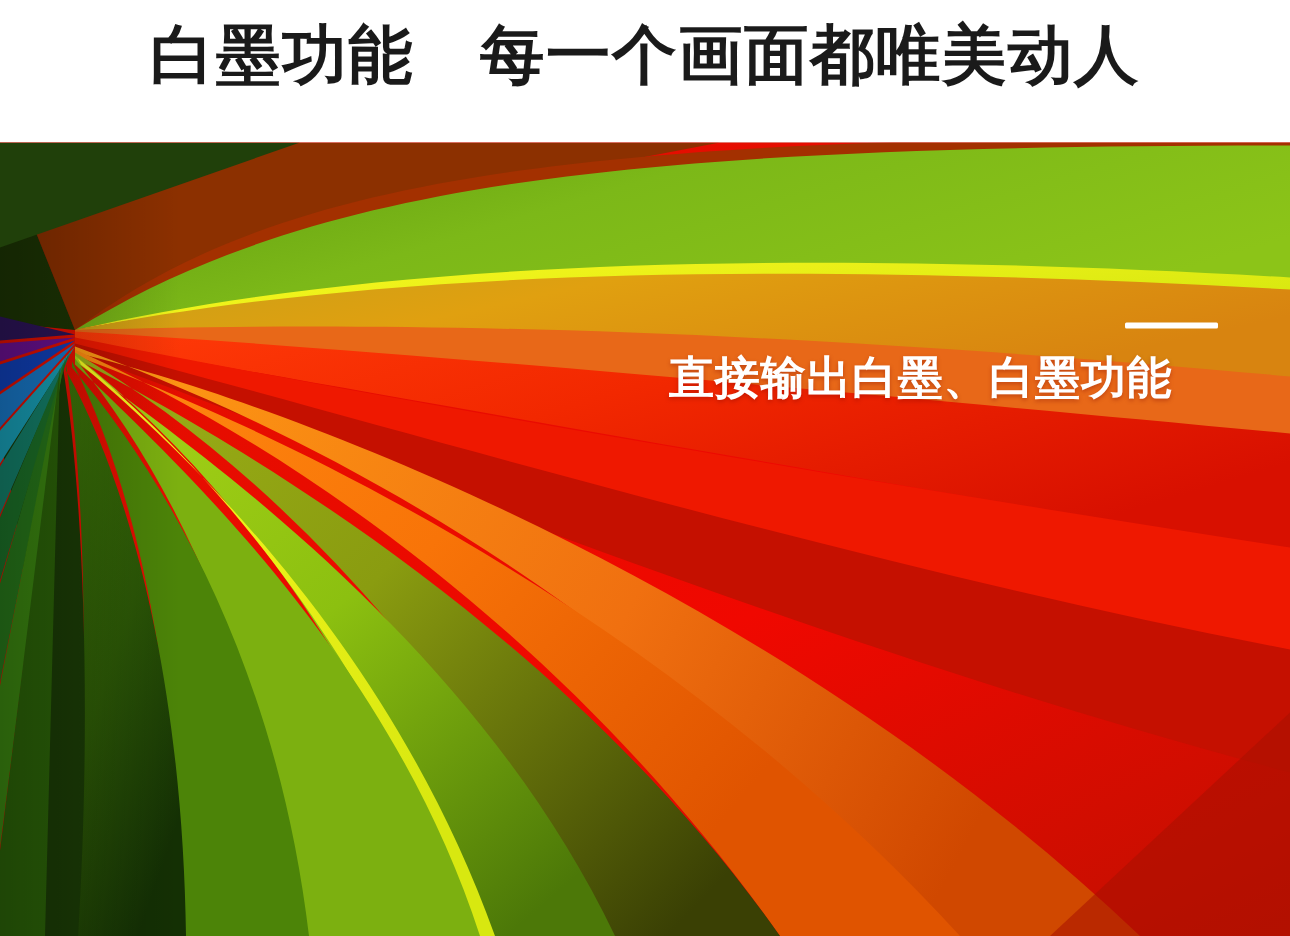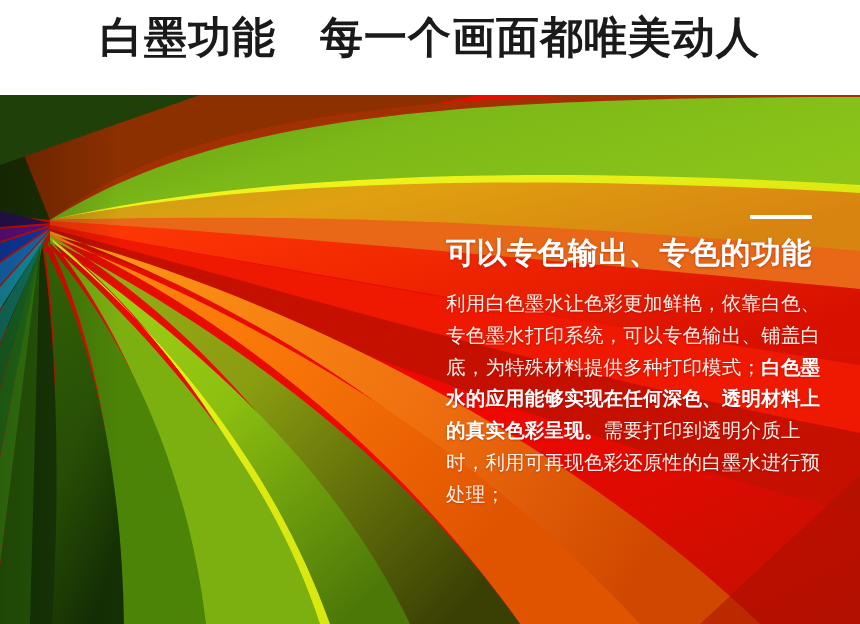--- a/index.html
+++ b/index.html
@@ -200,21 +200,18 @@
       <rect x="0" y="0" width="120" height="529" fill="url(#gShadeL)" opacity="0.5"></rect>
 
       <path d="M860,380 L860,529 L700,529 Z" fill="#a81000" opacity="0.55"></path>
       <path d="M0,0 L0,70 L200,0 Z" fill="#20400a"></path>
     </svg>
 
     <div class="overlay">
 
       <div class="rule"></div>
 
-      <div class="subtitle">可以专色输出、专色的功能</div>
-
-      <p class="body-copy">
-        <span>利用白色墨水让色彩更加鲜艳，依靠白色、专色墨水打印系统，可以专色输出、铺盖白底，为特殊材料提供多种打印模式；</span><b>白色墨水的应用能够实现在任何深色、透明材料上的真实色彩呈现。</b><span>需要打印到透明介质上时，利用可再现色彩还原性的白墨水进行预处理；</span>
-      </p>
+      <div class="subtitle">直接输出白墨、白墨功能</div>
+
 
     </div>
   </div>
 </div>
 
 </body></html>

